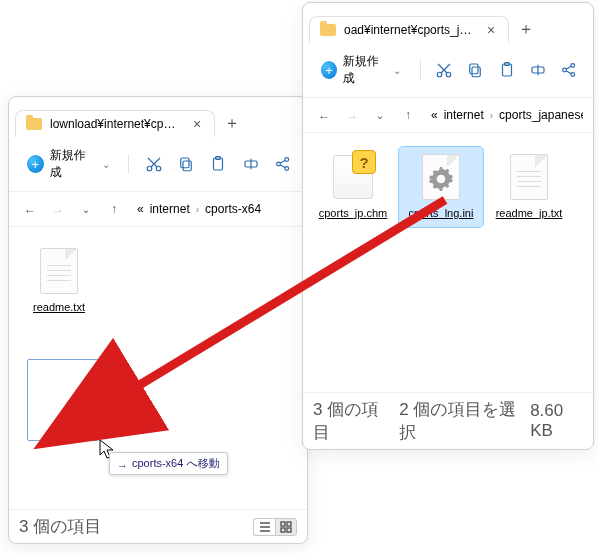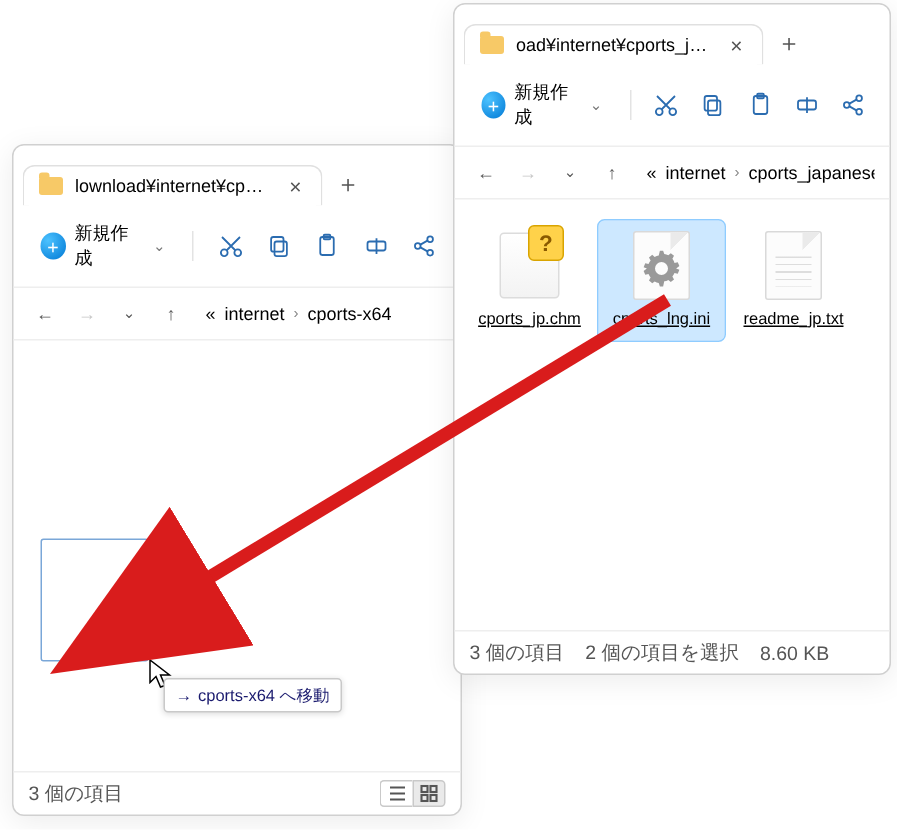--- a/index.html
+++ b/index.html
@@ -103,21 +103,21 @@
   }
   .cursor { position:absolute; width:16px; height:20px; }
   .cursor svg { width:16px; height:20px; fill:#000; }
   .droptip {
     position:absolute; background:#fff; border:1px solid #c9c9c9; font-size:11px;
     padding:3px 7px; border-radius:3px; box-shadow:0 1px 4px rgba(0,0,0,0.15);
     color:#1a1a6e; display:flex; align-items:center; gap:4px;
   }
 
   .statusbar {
-    border-top:1px solid #eee; font-size:13px; color:#555;
+    border-top:1px solid #eee; font-size:17px; color:#555;
     display:flex; align-items:center; gap:14px; padding:5px 10px;
   }
   .statusbar .spacer { flex:1; }
   .view-toggle { display:flex; gap:0; }
   .vt { width:22px; height:18px; border:1px solid #c9c9c9; display:flex; align-items:center; justify-content:center; }
   .vt:first-child { border-right:none; border-radius:3px 0 0 3px; }
   .vt:last-child { border-radius:0 3px 3px 0; }
   .vt.active { background:#eaeaea; }
   .vt svg { width:12px; height:12px; stroke:#555; fill:none; stroke-width:1.4; }
 
@@ -186,20 +186,28 @@
     <div class="crumbs">
       <span class="folder-mini"></span>
       <span class="crumb">«</span>
       <span class="crumb">internet</span>
       <span class="crumb-sep">›</span>
       <span class="crumb">cports-x64</span>
     </div>
   </div>
 
   <div class="filearea">
+    <div class="file">
+      <div class="file-icon">
+          <div class="sheet">
+            <div class="lines"></div>
+          </div>
+        </div>
+      <div class="file-label">readme.txt</div>
+    </div>
 
     <div class="dropghost" style="left:18px; top:132px;"></div>
     <div class="cursor" style="left:90px; top:212px;">
       <svg viewBox="0 0 16 20">
           <path d="M1 1l0 15 4-4 3 7 3-1-3-7 6 0z" fill="#fff" stroke="#000" stroke-width="1"></path>
         </svg>
     </div>
     <div class="droptip" style="left:100px; top:225px;">
       <span>→</span>
       <span>cports-x64 へ移動</span>

